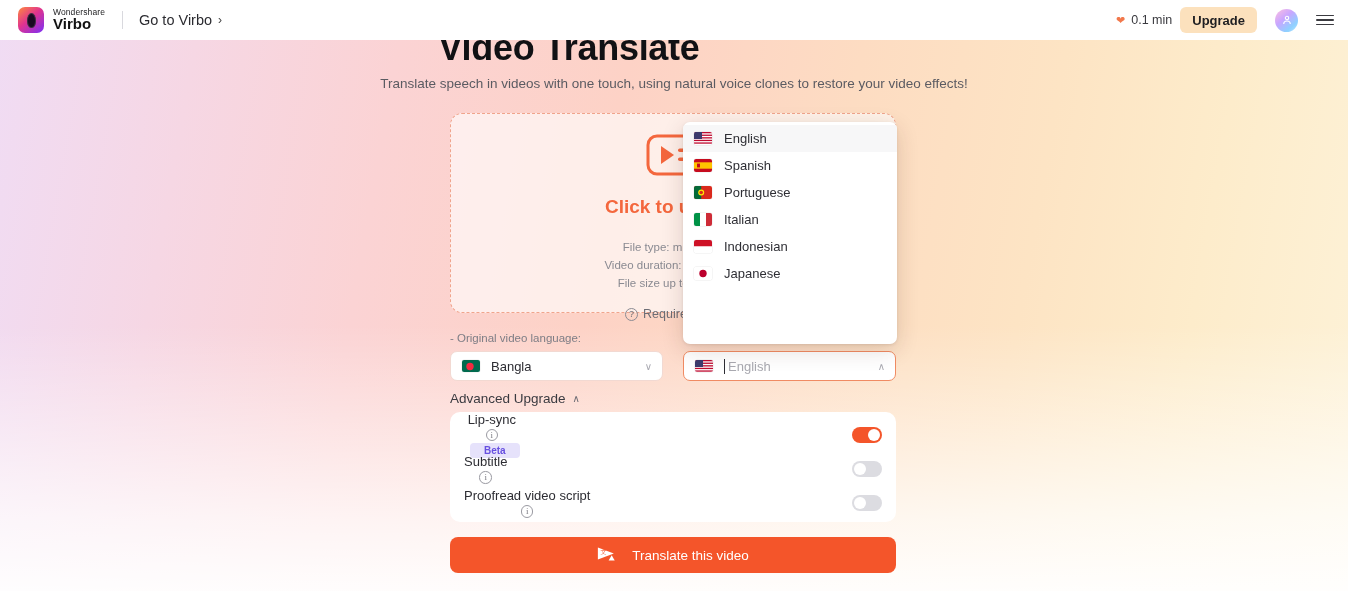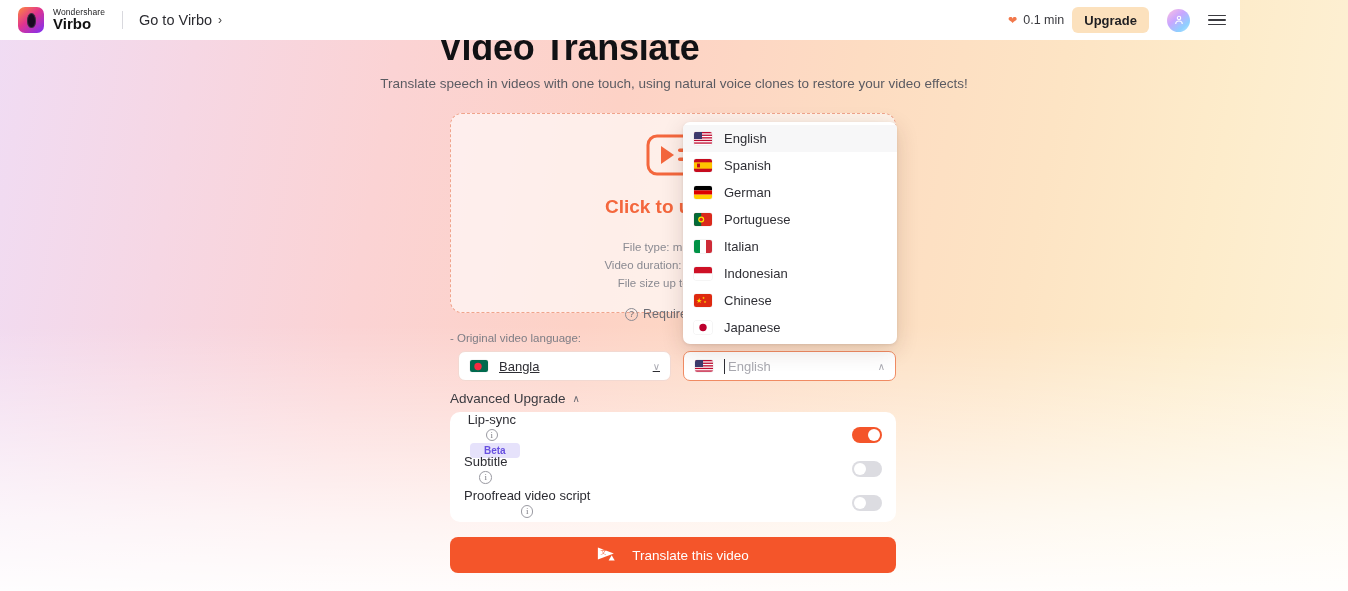--- a/index.html
+++ b/index.html
@@ -19,21 +19,21 @@
         #fddcc2 60%,
         #fde4c4 74%,
         #fdeccb 86%,
         #fdf2d8 100%);
     position: relative;
   }
 
   
   .header {
     position: absolute; top: 0; left: 0;
-    width: 1240px; height: 40px;
+    width: 1348px; height: 40px;
     background: #ffffff;
     display: flex; align-items: center;
     padding: 0 14px 0 18px;
     z-index: 60;
   }
   .brand { display: flex; align-items: center; gap: 9px; }
   .brand-logo {
     width: 26px; height: 26px; border-radius: 7px;
     background: linear-gradient(140deg, #ff8a3d 0%, #e0338f 45%, #7b2ff7 100%);
     display: flex; align-items: center; justify-content: center;
@@ -149,21 +149,21 @@
   .select-box {
     position: absolute; top: 19px;
     height: 30px; width: 213px;
     background: #fff; border: 1px solid #f2d9d2;
     border-radius: 7px;
     display: flex; align-items: center;
     padding: 0 10px 0 11px;
     cursor: pointer;
     font-size: 13px; color: #2d2d33;
   }
-  .select-left { left: 8px; text-decoration: underline; }
+  .select-left { left: 0; }
   .select-right { left: 233px; border-color: #f08b63; }
   .flag {
     width: 18px; height: 12.5px; border-radius: 2px;
     flex: none; margin-right: 11px;
     overflow: hidden; position: relative;
     box-shadow: 0 0 0 .5px rgba(0,0,0,.08);
   }
   .sel-caret {
     margin-left: auto; font-size: 10px; color: #a9a9b1;
   }
@@ -362,28 +362,20 @@
     <div class="dd-item">
       <span class="flag"><svg width="18" height="13" viewBox="0 0 18 13">
           <rect width="18" height="13" fill="#c60b1e"></rect>
           <rect y="3.3" width="18" height="6.4" fill="#ffc400"></rect>
           <rect x="3" y="4.6" width="3" height="3.8" fill="#c60b1e"></rect>
         </svg></span>
       <span>Spanish</span>
     </div>
     <div class="dd-item">
       <span class="flag"><svg width="18" height="13" viewBox="0 0 18 13">
-          <rect width="18" height="4.34" fill="#000"></rect>
-          <rect y="4.34" width="18" height="4.34" fill="#dd0000"></rect>
-          <rect y="8.68" width="18" height="4.34" fill="#ffce00"></rect>
-        </svg></span>
-      <span>German</span>
-    </div>
-    <div class="dd-item">
-      <span class="flag"><svg width="18" height="13" viewBox="0 0 18 13">
           <rect width="18" height="13" fill="#da291c"></rect>
           <rect width="7.2" height="13" fill="#046a38"></rect>
           <circle cx="7.2" cy="6.5" r="3" fill="#ffe900"></circle>
           <circle cx="7.2" cy="6.5" r="1.8" fill="#da291c"></circle>
         </svg></span>
       <span>Portuguese</span>
     </div>
     <div class="dd-item">
       <span class="flag"><svg width="18" height="13" viewBox="0 0 18 13">
           <rect width="6" height="13" fill="#009246"></rect>
@@ -391,29 +383,20 @@
           <rect x="12" width="6" height="13" fill="#ce2b37"></rect>
         </svg></span>
       <span>Italian</span>
     </div>
     <div class="dd-item">
       <span class="flag"><svg width="18" height="13" viewBox="0 0 18 13">
           <rect width="18" height="6.5" fill="#ce1126"></rect>
           <rect y="6.5" width="18" height="6.5" fill="#fff"></rect>
         </svg></span>
       <span>Indonesian</span>
-    </div>
-    <div class="dd-item">
-      <span class="flag"><svg width="18" height="13" viewBox="0 0 18 13">
-          <rect width="18" height="13" fill="#de2910"></rect>
-          <text x="2" y="9" font-size="7" fill="#ffde00">★</text>
-          <text x="8" y="5" font-size="3.4" fill="#ffde00">★</text>
-          <text x="9.5" y="9" font-size="3.4" fill="#ffde00">★</text>
-        </svg></span>
-      <span>Chinese</span>
     </div>
     <div class="dd-item">
       <span class="flag"><svg width="18" height="13" viewBox="0 0 18 13">
           <rect width="18" height="13" fill="#fff"></rect>
           <circle cx="9" cy="6.5" r="3.7" fill="#bc002d"></circle>
         </svg></span>
       <span>Japanese</span>
     </div>
   </div>
 

